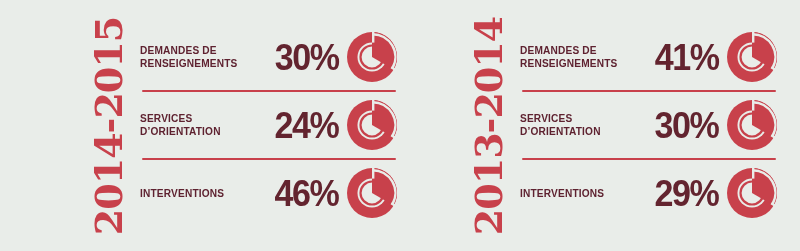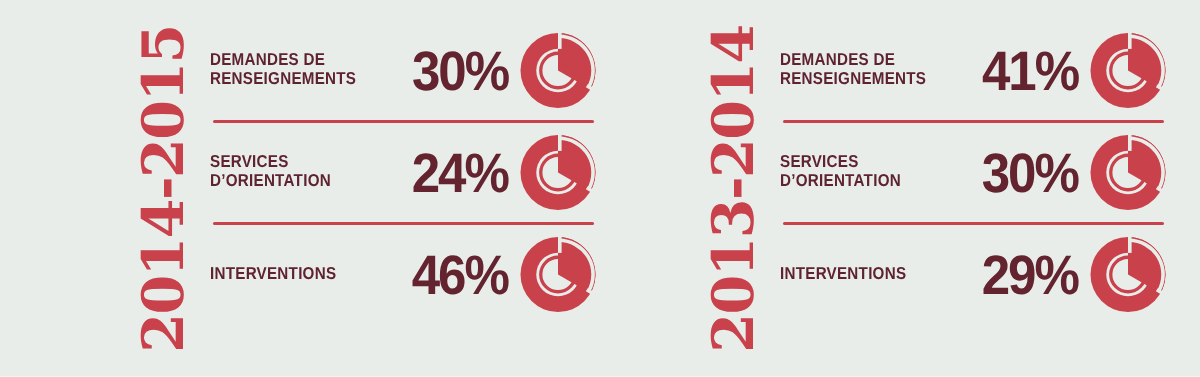--- a/index.html
+++ b/index.html
@@ -51,20 +51,21 @@
     letter-spacing: -1px;
     color: #c8414b;
     line-height: 1;
     text-align: center;
   }
 
   
   .rows {
     flex: 1 1 auto;
     padding-top: 14px;
+    margin-top: 10px;
   }
   .row {
     position: relative;
     display: flex;
     align-items: center;
     height: 66px;
   }
   .row-label {
     flex: 0 0 108px;
     font-family: "Liberation Sans", sans-serif;

